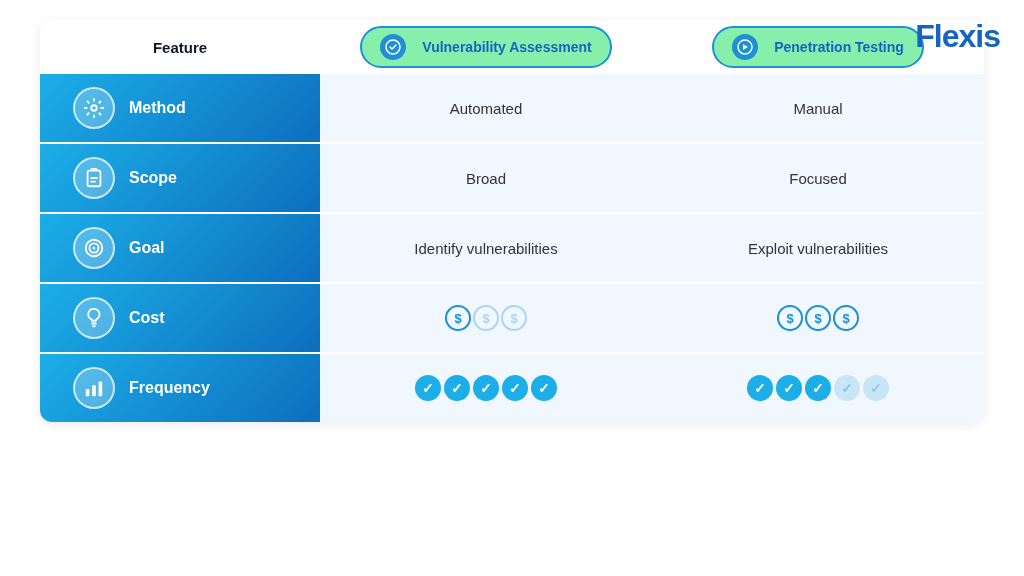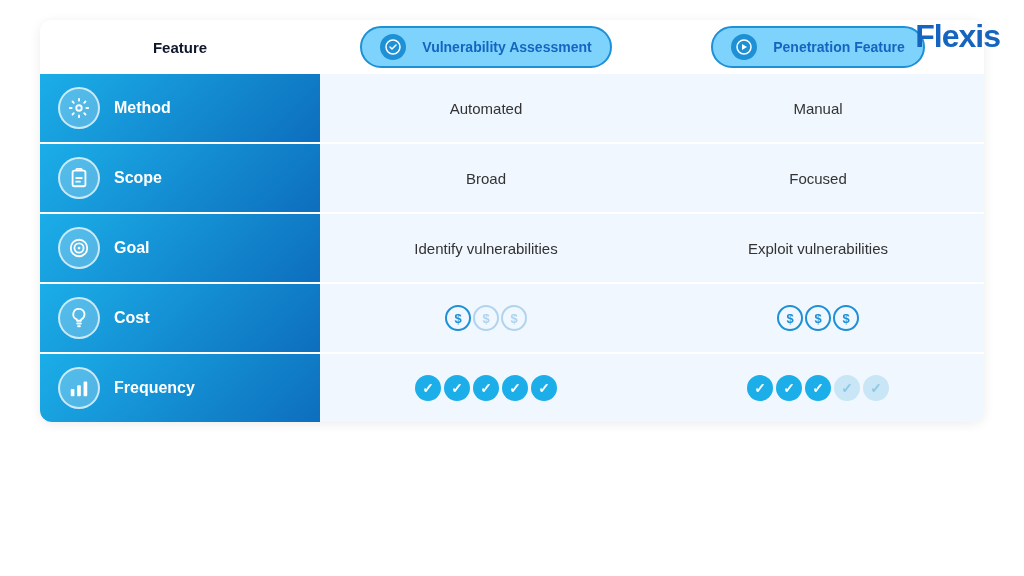--- a/index.html
+++ b/index.html
@@ -72,21 +72,21 @@
     .pill {
       display: flex;
       align-items: center;
       gap: 16px;
       border: 2.5px solid #1E90D5;
       border-radius: 30px;
       padding: 6px 18px;
       font-weight: 700;
       font-size: 14px;
       color: #1565C0;
-      background: #7dd3fc;
+      background: #86efac;
       white-space: nowrap;
     }
     .pill-icon {
       width: 26px;
       height: 26px;
       border-radius: 50%;
       background: #1E90D5;
       display: flex;
       align-items: center;
       justify-content: center;
@@ -108,21 +108,21 @@
     }
     .table-row:nth-child(even) .cell-va,
     .table-row:nth-child(even) .cell-pt {
       background: #e0f0fa;
     }
     .cell-feature {
       background: linear-gradient(135deg, #1BAEE8 0%, #0D6EBD 100%);
       display: flex;
       align-items: center;
       gap: 14px;
-      padding: 10px 18px;
+      padding: 10px 33px;
     }
     .feature-icon-circle {
       width: 42px;
       height: 42px;
       border-radius: 50%;
       background: rgba(255,255,255,0.25);
       border: 2.5px solid rgba(255,255,255,0.7);
       display: flex;
       align-items: center;
       justify-content: center;
@@ -212,21 +212,21 @@
         </div>
       </div>
       <div class="header-pill">
         <div class="pill">
           <div class="pill-icon">
             <svg width="16" height="16" viewBox="0 0 16 16" fill="none">
               <circle cx="8" cy="8" r="7" stroke="white" stroke-width="1.5"></circle>
               <path d="M6 5l5 3-5 3V5z" fill="white"></path>
             </svg>
           </div>
-          <span>Penetration Feature</span>
+          <span>Penetration Testing</span>
         </div>
       </div>
     </div>
 
     <div class="table-body" id="table-body">
     <div class="table-row">
           <div class="cell-feature">
     <div class="feature-icon-circle">
       <svg width="22" height="22" viewBox="0 0 24 24" fill="none">
                 <circle cx="12" cy="12" r="3" stroke="white" stroke-width="2"></circle>

